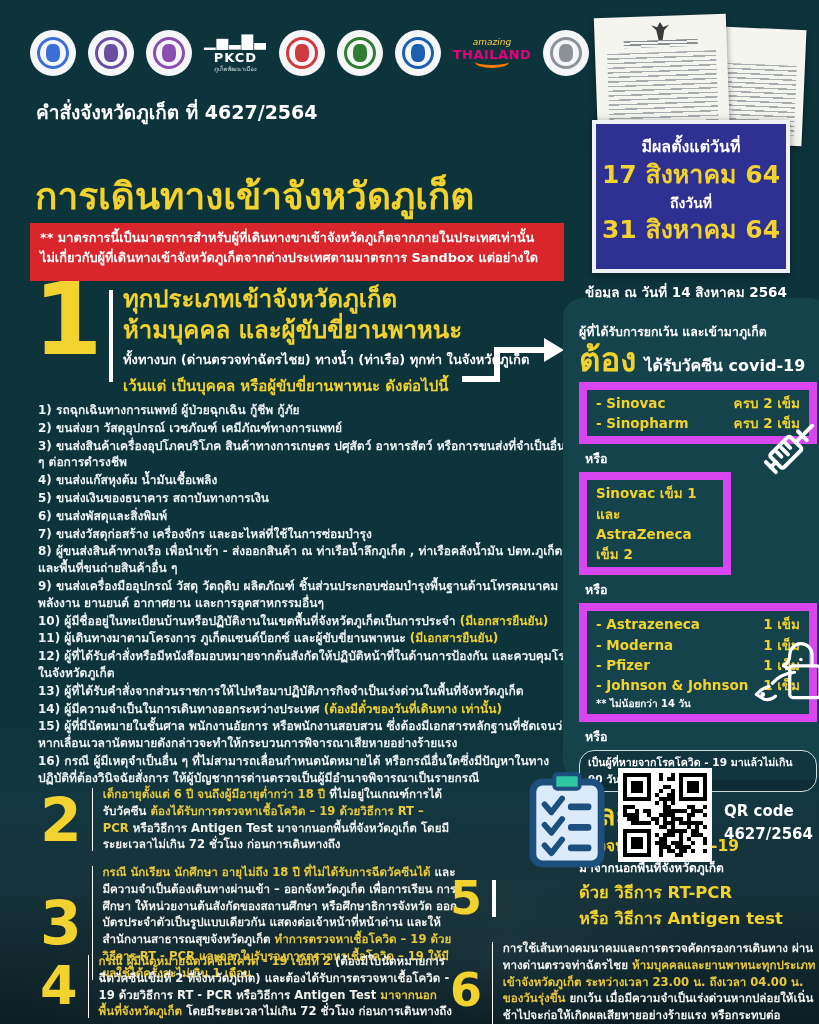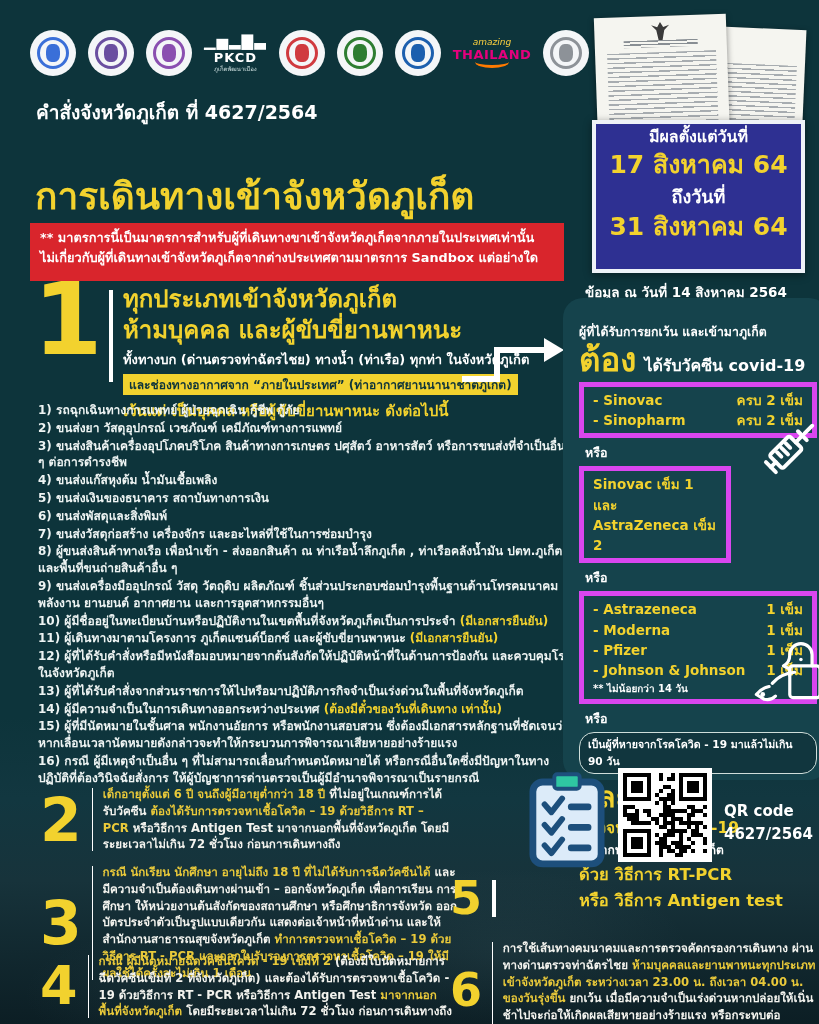--- a/index.html
+++ b/index.html
@@ -42,27 +42,27 @@
 
   
   .order-no{ position:absolute; left:36px; top:97px; color:#fff; font-size:19px; font-weight:700; }
   .title1{ position:absolute; left:35px; top:126px; color:#f2d22e; font-size:30px; font-weight:800; }
   .title2{ position:absolute; left:35px; top:166px; color:#f2d22e; font-size:37px; font-weight:800; white-space:nowrap; }
 
   .notice{ position:absolute; left:30px; top:223px; width:534px; height:58px; background:#d9252c;
            color:#fff; font-size:12.8px; font-weight:700; line-height:1.55; padding:5px 10px; }
 
   
-  .datebox{ position:absolute; left:592px; top:120px; width:213px; height:153px;
-            background:#2e3092; border:4px solid #eef2f8; text-align:center; 
+  .datebox{ position:absolute; left:592px; top:120px; width:198px; height:153px;
+            background:#2e3092; border:4px solid #eef2f8; text-align:center; padding-top:10px;
             box-shadow:0 2px 8px rgba(0,0,0,.4); }
   .datebox .w{ color:#fff; font-weight:700; }
   .datebox .d{ color:#f2d22e; font-weight:800; font-size:25px; line-height:1.25; }
   .datebox .l1{ font-size:16px; }
-  .datebox .l2{ font-size:18px; margin-top:2px; }
+  .datebox .l2{ font-size:14px; margin-top:2px; }
   .as-of{ position:absolute; left:585px; top:281px; color:#fff; font-size:13.5px; font-weight:700; }
 
   
   .big1{ position:absolute; left:33px; top:270px; color:#f2d22e; font-size:100px; font-weight:800; line-height:1; }
   .bar1{ position:absolute; left:109px; top:290px; width:4px; height:92px; background:#fff; }
   .s1head{ position:absolute; left:123px; top:284px; width:445px; }
   .s1h{ color:#f2d22e; font-size:24px; font-weight:800; line-height:1.3; }
   .s1sub1{ color:#fff; font-size:13px; font-weight:700; margin-top:3px; }
   .s1sub2{ display:inline-block; background:#f2d22e; color:#0e343b; font-size:12px; font-weight:800;
            padding:1px 6px; margin-top:4px; }
@@ -79,21 +79,21 @@
   #exception-list .li{ margin-bottom:1px; }
   #exception-list .note{ color:#f2d22e; }
 
   
   .panel{ position:absolute; left:563px; top:298px; width:266px; height:482px;
           background:#15434c; border-radius:20px; padding:24px 12px 10px 16px; }
   .p-intro{ color:#fff; font-size:12.3px; font-weight:700; }
   .p-must{ display:flex; align-items:baseline; gap:8px; margin-top:0; }
   .p-must .big{ color:#f2d22e; font-size:33px; font-weight:800; line-height:1.15; }
   .p-must .rest{ color:#fff; font-size:16px; font-weight:800; }
-  .vbox{ border:5px solid #d946ef; border-radius:0; padding:3px 9px; margin-top:3px; }
+  .vbox{ border:8px solid #d946ef; border-radius:0; padding:3px 9px; margin-top:3px; }
   .vrow{ display:flex; justify-content:space-between; color:#f2d22e; font-size:13.5px; font-weight:800; line-height:1.5; }
   .vline{ color:#f2d22e; font-size:13.5px; font-weight:800; line-height:1.5; }
   .or{ color:#fff; font-size:12.5px; font-weight:700; margin:5px 0 2px 6px; }
   .vnote{ color:#fff; font-size:10px; font-weight:700; margin-top:1px; }
   .pill{ border:1.5px solid #cfdeda; border-radius:15px; background:rgba(0,0,0,.18);
          color:#fff; font-size:10.6px; font-weight:700; padding:3px 8px; margin-top:3px; }
   .p-and{ color:#f2d22e; font-size:29px; font-weight:800; line-height:1.1; margin-top:8px; }
   .t1{ color:#f2d22e; font-size:15.5px; font-weight:800; margin-top:1px;}
   .t2{ color:#fff; font-size:12px; font-weight:700; }
   .t3{ color:#f2d22e; font-size:16.5px; font-weight:800; margin-top:2px;}
@@ -201,21 +201,20 @@
       <div class="d">31 สิงหาคม 64</div>
     </div>
     <div class="as-of">ข้อมูล ณ วันที่ 14 สิงหาคม 2564</div>
 
     <div class="big1">1</div>
     <div class="bar1"></div>
     <div class="s1head">
       <div class="s1h">ทุกประเภทเข้าจังหวัดภูเก็ต</div>
       <div class="s1h">ห้ามบุคคล และผู้ขับขี่ยานพาหนะ</div>
       <div class="s1sub1">ทั้งทางบก (ด่านตรวจท่าฉัตรไชย) ทางน้ำ (ท่าเรือ) ทุกท่า ในจังหวัดภูเก็ต</div>
-      <div><span class="s1sub2">และช่องทางอากาศจาก “ภายในประเทศ” (ท่าอากาศยานนานาชาติภูเก็ต)</span></div>
       <div class="s1except">เว้นแต่ เป็นบุคคล หรือผู้ขับขี่ยานพาหนะ ดังต่อไปนี้</div>
     </div>
 
     <div class="elbow-h1"></div>
     <div class="elbow-v"></div>
     <div class="elbow-h2"></div>
     <div class="arrowhead"></div>
 
     <div id="exception-list">
         <div class="li"><span>1) รถฉุกเฉินทางการแพทย์ ผู้ป่วยฉุกเฉิน กู้ชีพ กู้ภัย</span></div>

